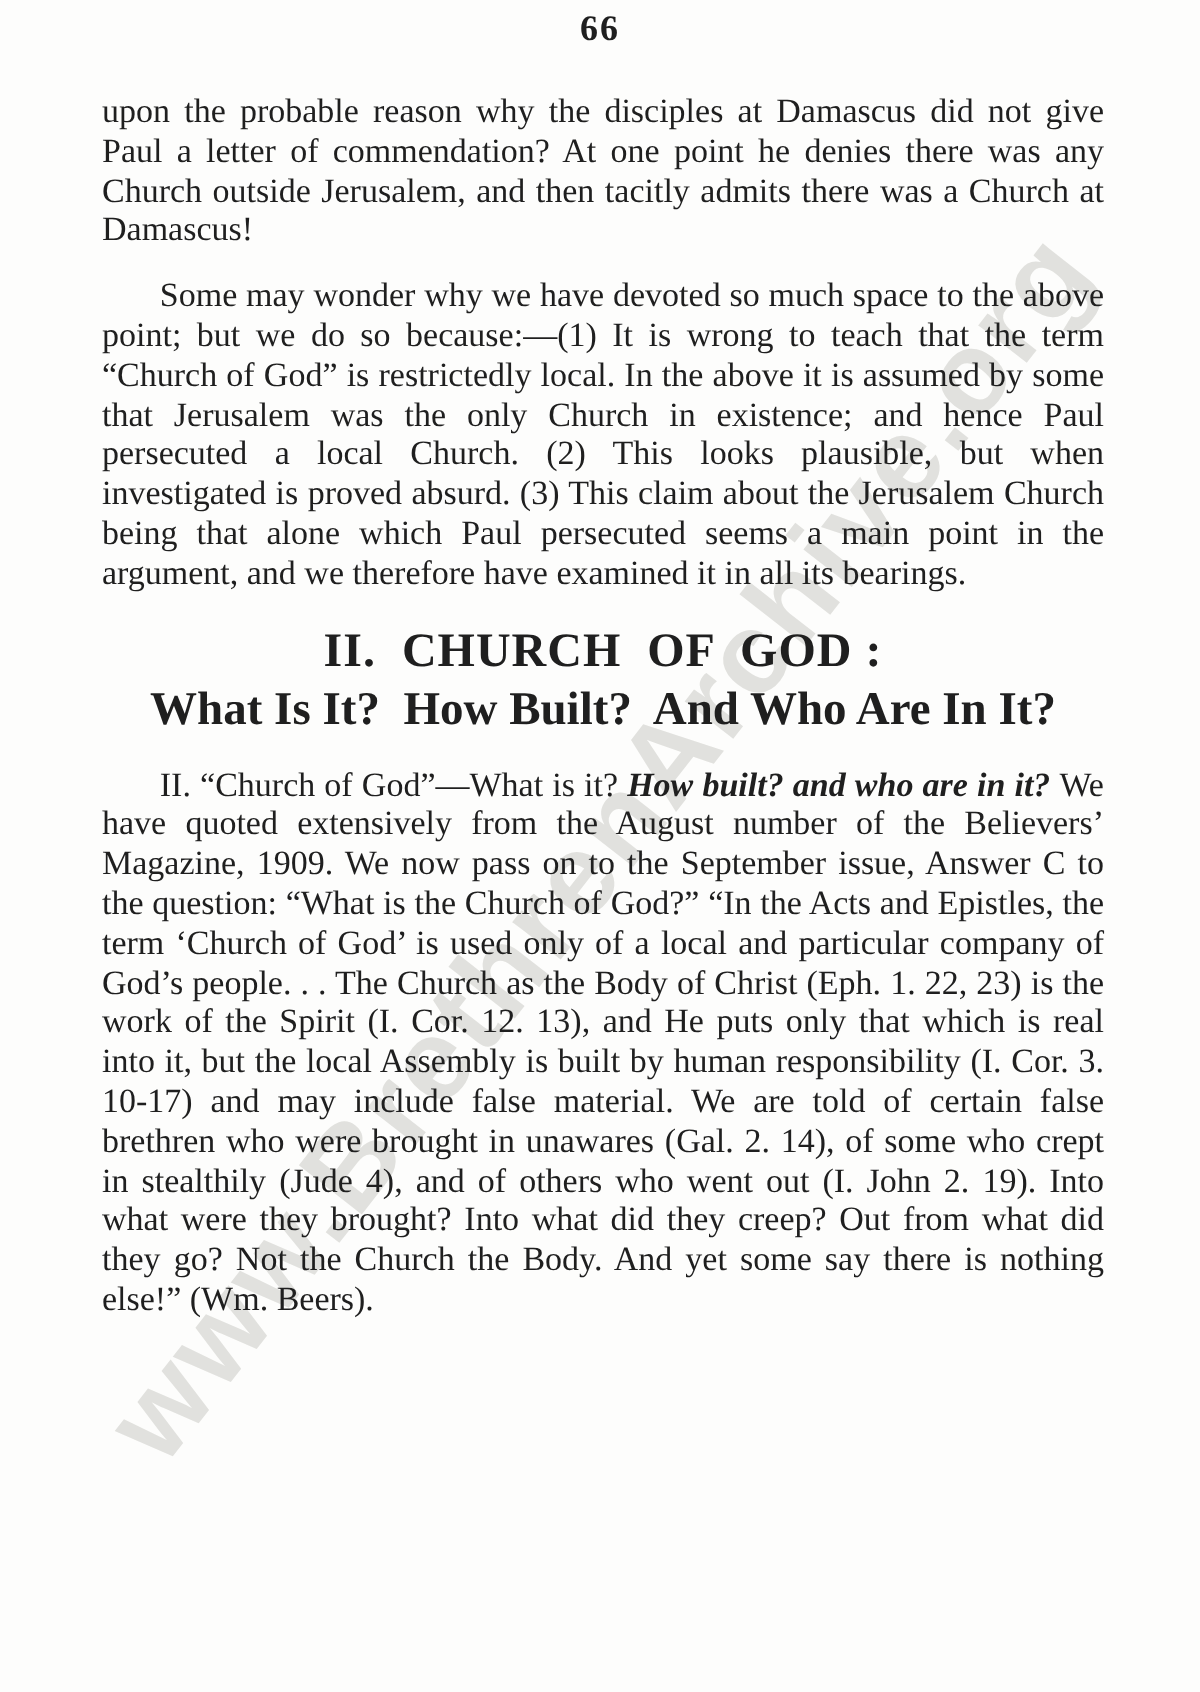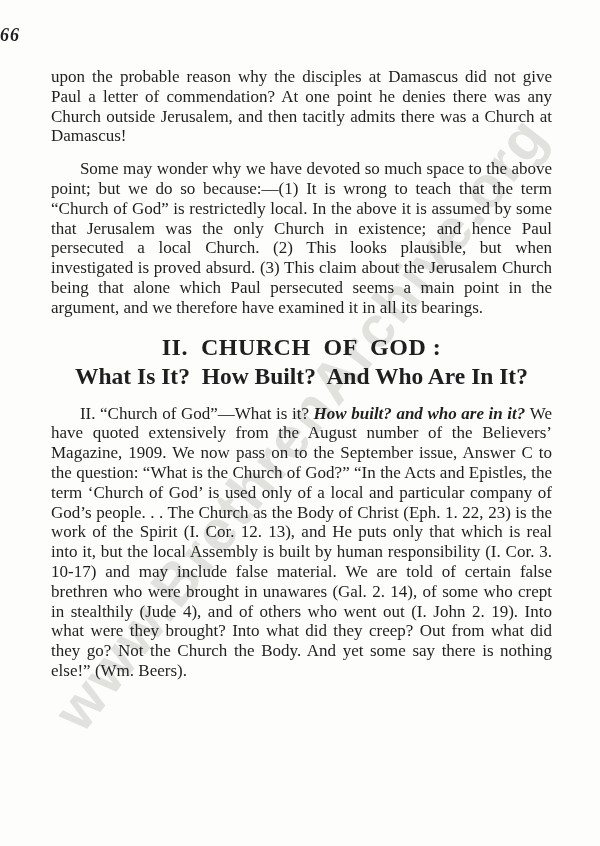--- a/index.html
+++ b/index.html
@@ -24,26 +24,25 @@
     font-family: "Liberation Sans", sans-serif;
     font-size: 58px;
     font-weight: bold;
     letter-spacing: 2px;
     color: rgba(168, 168, 160, 0.32);
     white-space: nowrap;
     pointer-events: none;
     user-select: none;
   }
   .page-number {
-    text-align: left;
-    padding-top: 25px;
+    text-align: center;
+    padding-top: 4px;
     font-size: 18px;
     font-weight: bold;
     letter-spacing: 1px;
-    font-style: italic;
   }
   .content {
     position: relative;
     margin: 21px 35px 0 38px;
     font-size: 17px;
     line-height: 19.8px;
     text-align: justify;
   }
   .content p {
     margin: 13px;

